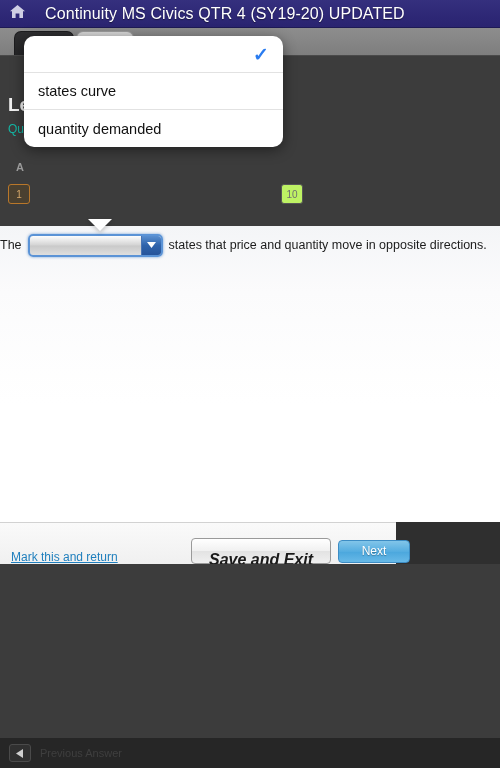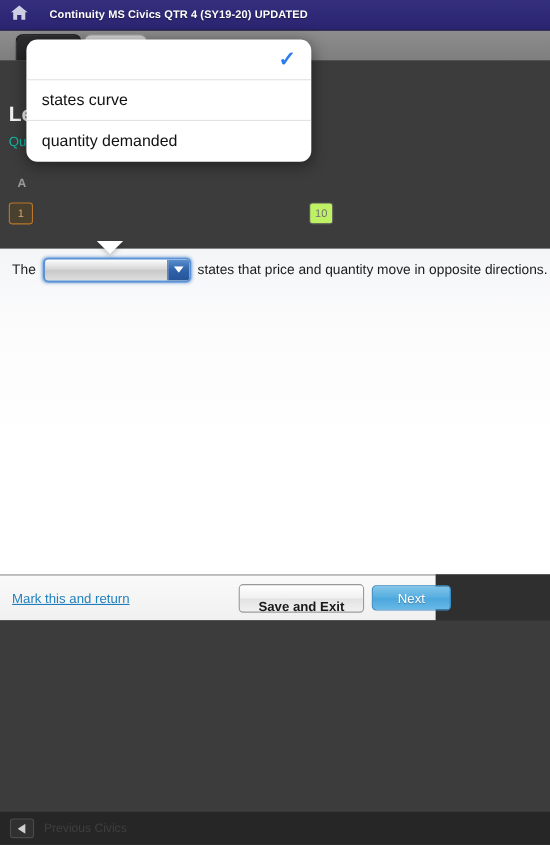--- a/index.html
+++ b/index.html
@@ -33,22 +33,22 @@
   .home-btn {
     width: 34px;
     height: 28px;
     display: flex;
     align-items: center;
     justify-content: center;
   }
   .home-icon { display: block; }
   .topbar-title {
     color: #ffffff;
-    font-size: 10px;
-    font-weight: bold;
+    font-size: 16px;
+    font-weight: normal;
     letter-spacing: 0.1px;
     text-shadow: 0 1px 1px rgba(0,0,0,0.45);
     margin-left: 11px;
     white-space: nowrap;
   }
 
   
   .chrome-strip {
     position: absolute;
     top: 28px; left: 0;
@@ -177,21 +177,20 @@
     height: 296px;
     background: linear-gradient(180deg, #f4f5f7 0%, #fbfbfc 22%, #ffffff 60%);
   }
   .sentence-row {
     position: absolute;
     left: 0; top: 4px;
     width: 500px;
     height: 30px;
     display: flex;
     align-items: center;
-    padding-left: 11px;
     font-size: 12.5px;
     color: #1c1c1c;
   }
   .select-wrap {
     position: relative;
     width: 135px;
     height: 23px;
     margin: 0 6px;
     border-radius: 5px;
     border: 2px solid #5b93d6;
@@ -222,21 +221,21 @@
 
   
   .footer {
     position: absolute;
     top: 522px; left: 0;
     width: 396px;
     height: 42px;
     background: linear-gradient(180deg, #fafafa 0%, #f0f0f0 100%);
     border-top: 1px solid #d2d2d2;
     display: flex;
-    align-items: center;
+    align-items: flex-end;
   }
   .mark-link {
     margin-left: 11px;
     color: #1f7fbd;
     font-size: 12px;
     text-decoration: underline;
     white-space: nowrap;
     cursor: pointer;
   }
   .footer-right {
@@ -244,24 +243,25 @@
     display: flex;
     align-items: center;
   }
   .btn-save {
     height: 23px;
     padding: 12px 17px;
     border: 1px solid #9a9a9a;
     border-radius: 4px;
     background: linear-gradient(180deg, #ffffff 0%, #f1f1f1 48%, #e3e3e3 52%, #f0f0f0 100%);
     font-family: "Liberation Sans", sans-serif;
-    font-size: 12px;
+    font-size: 16px;
     font-weight: bold;
     color: #1a1a1a;
     cursor: pointer;
+    font-style: italic;
   }
   .btn-next {
     height: 23px;
     width: 72px;
     margin-left: 7px;
     margin-right: -14px;
     border: 1px solid #3c8cc4;
     border-radius: 4px;
     background: linear-gradient(180deg, #7cc2e8 0%, #53add f0%, #4aa6dd 52%, #63b7e6 100%);
     background: linear-gradient(180deg, #82c5e9 0%, #55ade0 50%, #4ba7dd 52%, #67b9e7 100%);
@@ -371,16 +371,16 @@
   </div>
 
   <div class="bottom-dark"></div>
 
   <div class="bottom-toolbar">
     <div class="prev-btn">
       <svg width="8" height="9" viewBox="0 0 8 9">
         <path d="M7 0 L7 9 L0 4.5 Z" fill="#cfcfcf"></path>
       </svg>
     </div>
-    <div class="prev-label">Previous Civics</div>
+    <div class="prev-label">Previous Answer</div>
   </div>
 
 </div>
 
 </body></html>

